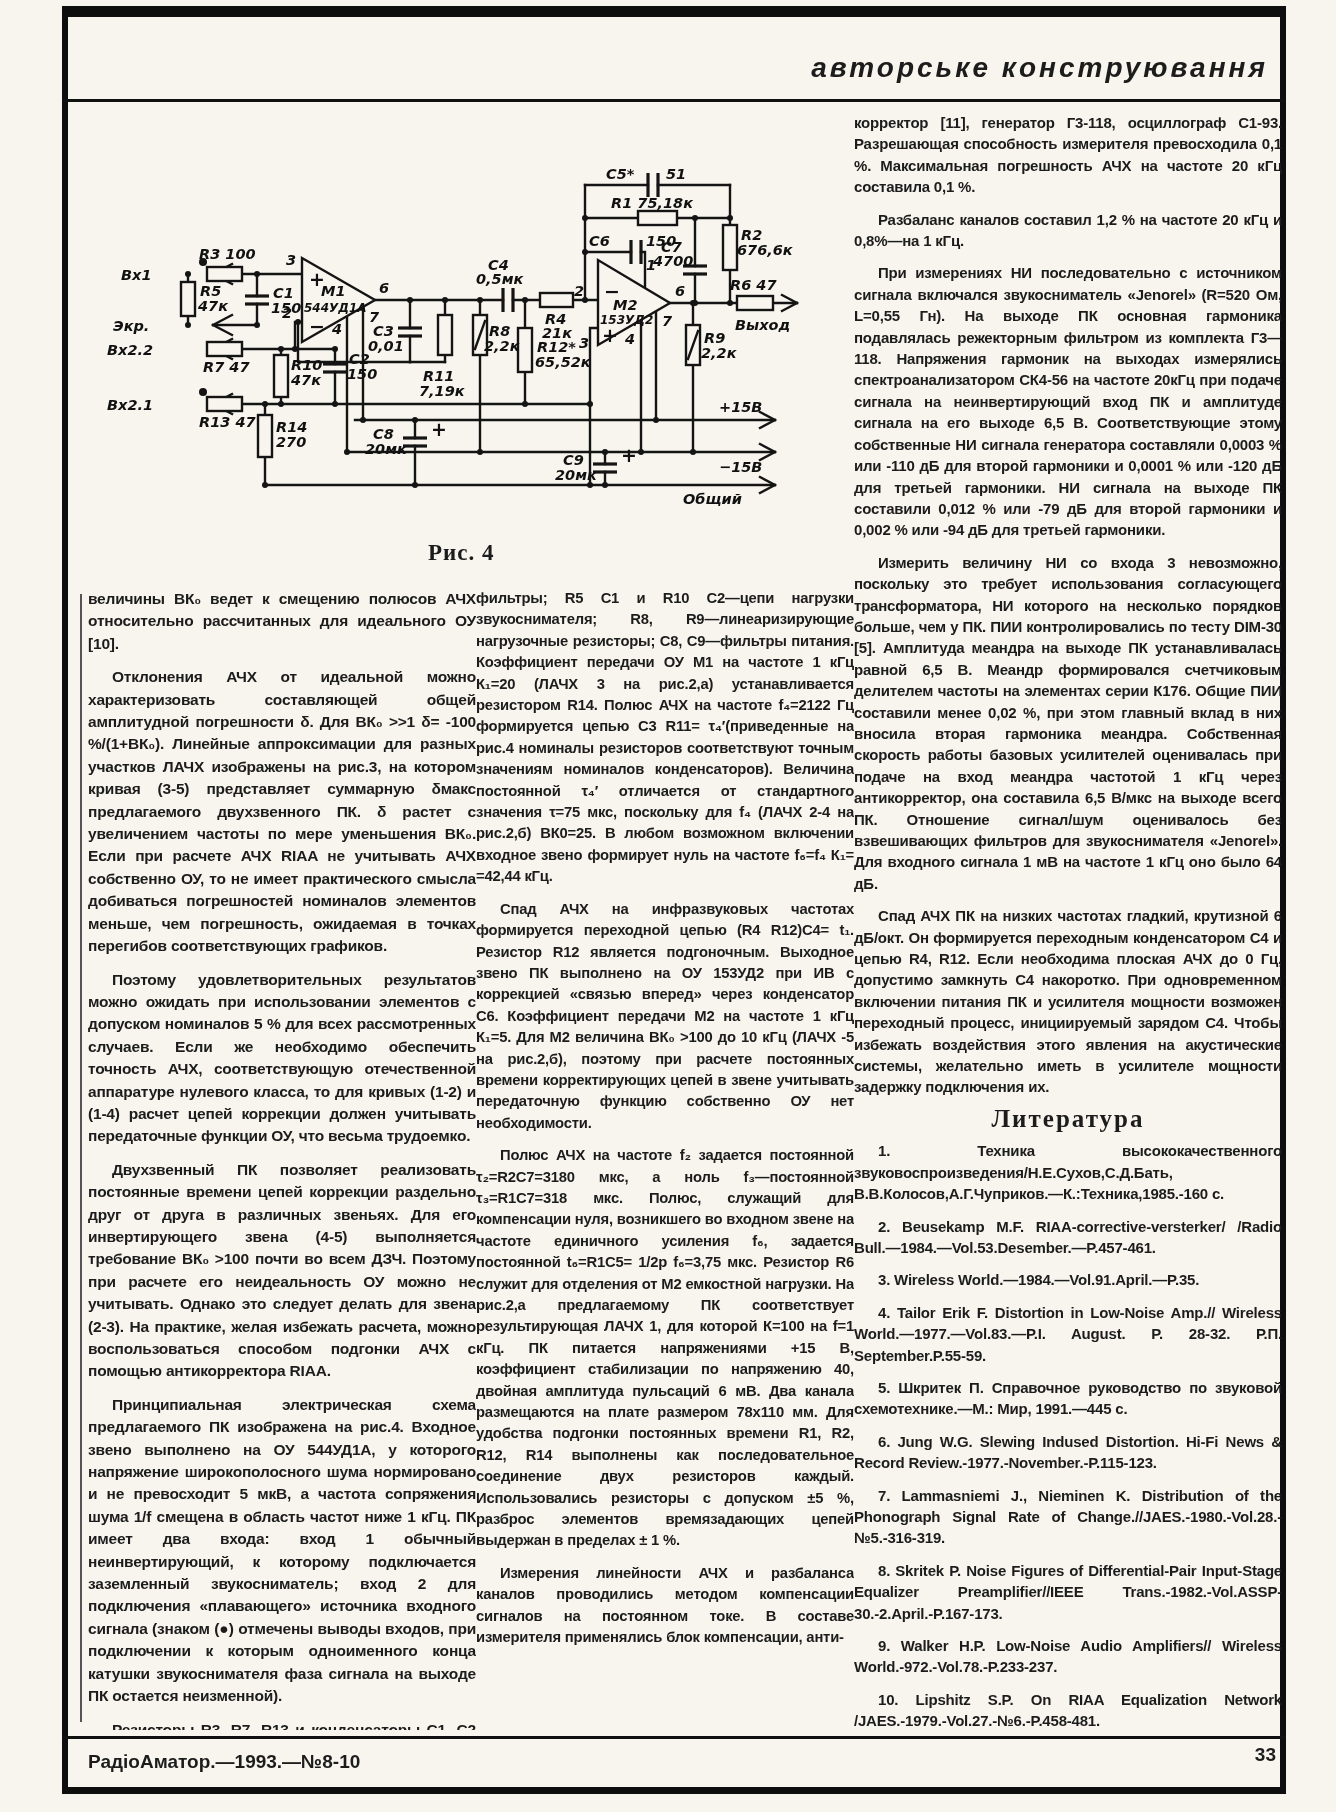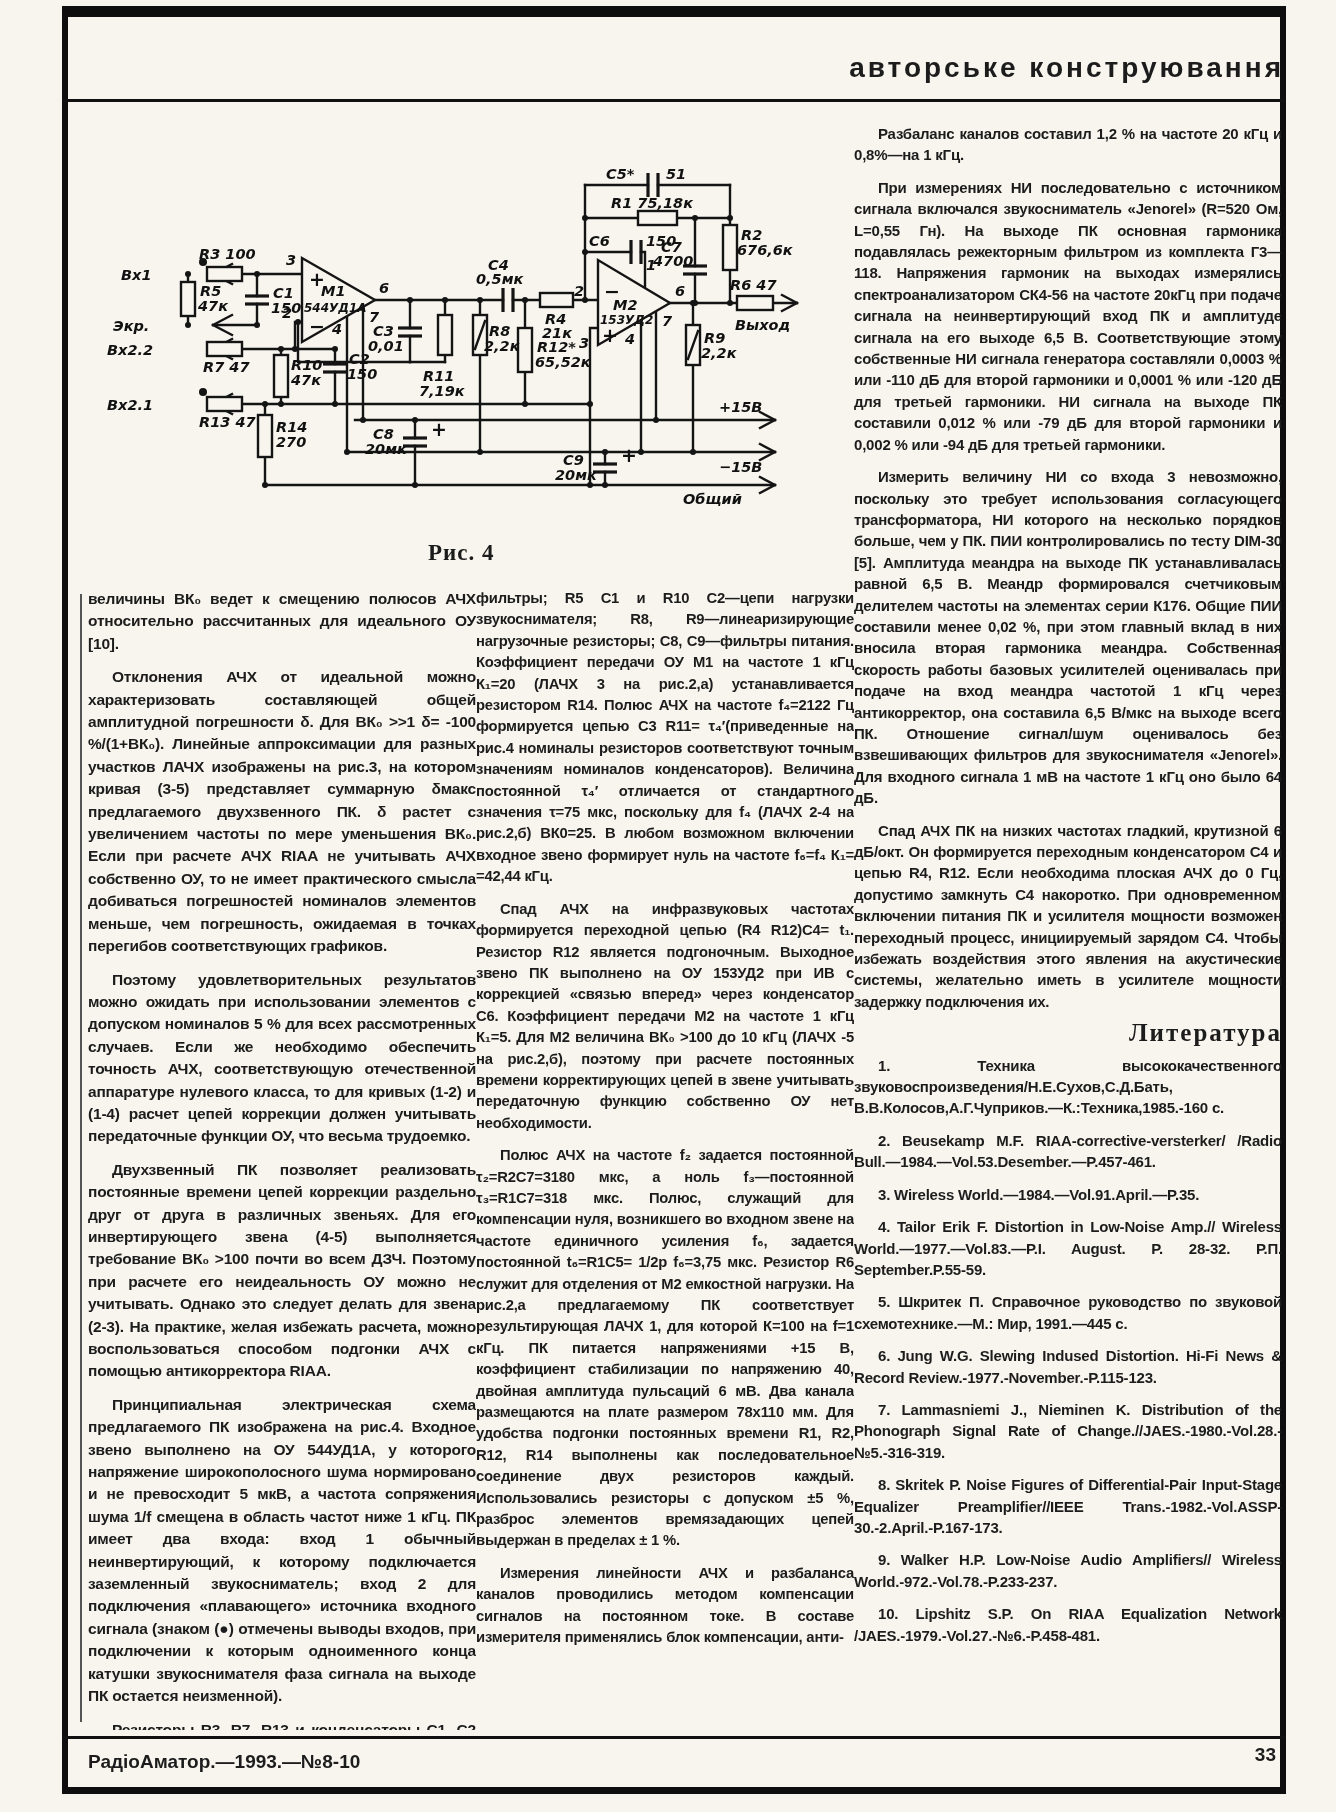--- a/index.html
+++ b/index.html
@@ -1,36 +1,36 @@
 <!DOCTYPE html>
 <html><head>
 <meta charset="utf-8">
 <style>
   html,body{margin:0;padding:0;background:#9a9a98;}
   .page{position:relative;width:1336px;height:1812px;background:#f7f5ee;overflow:hidden;
         font-family:"Liberation Sans",sans-serif;color:#1c1c1c;}
   .frame{position:absolute;left:62px;top:6px;width:1224px;height:1788px;box-sizing:border-box;
          border-top:11px solid #0e0e0e;border-left:6px solid #0e0e0e;
          border-right:6px solid #0e0e0e;border-bottom:7px solid #0e0e0e;}
-  .header-title{position:absolute;right:52px;top:52px;font-size:28px;font-weight:700;
-         letter-spacing:3px;white-space:nowrap;}
+  .header-title{position:absolute;right:68px;top:52px;font-size:28px;font-weight:700;
+         font-style:italic;letter-spacing:3px;white-space:nowrap;}
   .top-rule{position:absolute;left:62px;top:99px;width:1224px;height:3px;background:#111;}
   .left-rule{position:absolute;left:80px;top:594px;width:2px;height:1128px;background:#555;}
   .foot-rule{position:absolute;left:62px;top:1736px;width:1224px;height:3px;background:#111;}
   .footer-journal{position:absolute;left:88px;top:1744px;font-size:19px;font-weight:700;margin-top:7px;}
   .footer-page{position:absolute;right:60px;top:1744px;font-size:19px;font-weight:700;}
   .fig-caption{position:absolute;left:428px;top:540px;font-family:"Liberation Serif",serif;
          font-size:23px;font-weight:700;letter-spacing:1px;text-align:right;}
   .col{position:absolute;text-align:justify;font-weight:700;letter-spacing:-0.2px;overflow:hidden;}
   .col p{margin:0;}
   .col p.ind{text-indent:24px;margin-top:11px;}
   .col-left{left:88px;top:588px;width:388px;height:1142px;font-size:15.5px;line-height:22.4px;}
   .col-mid{left:476px;top:588px;width:378px;height:1142px;font-size:14.8px;line-height:21.4px;}
   .col-right{left:854px;top:112px;width:428px;height:1620px;font-size:15px;line-height:21.4px;}
-  .lit-head{text-align:right;font-family:"Liberation Serif",serif;font-size:25px;
+  .lit-head{text-align:center;font-family:"Liberation Serif",serif;font-size:25px;
          font-weight:700;letter-spacing:2px;margin:10px 0 8px 0;}
   svg.schematic{position:absolute;left:85px;top:100px;}
   svg .w{stroke:#141414;stroke-width:2.4;fill:none;stroke-linecap:square;}
   svg .cmp{fill:#f7f5ee;stroke:#141414;stroke-width:2.4;}
   svg .plate{stroke:#141414;stroke-width:3.2;}
   svg .dot{fill:#141414;}
   svg text{font-family:"DejaVu Sans",sans-serif;font-weight:700;font-style:italic;
          font-size:14.5px;fill:#111;}
   svg text.sm{font-size:12px;}
   svg text.big{font-size:19px;}
@@ -283,20 +283,21 @@
   </div>
 
   <div class="col col-mid">
     <p>фильтры; R5 С1 и R10 С2—цепи нагрузки звукоснимателя; R8, R9—линеаризирующие нагрузочные резисторы; С8, С9—фильтры питания. Коэффициент передачи ОУ М1 на частоте 1 кГц К₁=20 (ЛАЧХ 3 на рис.2,а) устанавливается резистором R14. Полюс АЧХ на частоте f₄=2122 Гц формируется цепью С3 R11= τ₄′(приведенные на рис.4 номиналы резисторов соответствуют точным значениям номиналов конденсаторов). Величина постоянной τ₄′ отличается от стандартного значения τ=75 мкс, поскольку для f₄ (ЛАЧХ 2-4 на рис.2,б) ВК0=25. В любом возможном включении входное звено формирует нуль на частоте f₆=f₄ К₁= =42,44 кГц.</p>
     <p class="ind">Спад АЧХ на инфразвуковых частотах формируется переходной цепью (R4 R12)С4= t₁. Резистор R12 является подгоночным. Выходное звено ПК выполнено на ОУ 153УД2 при ИВ с коррекцией «связью вперед» через конденсатор С6. Коэффициент передачи М2 на частоте 1 кГц К₁=5. Для М2 величина ВК₀ &gt;100 до 10 кГц (ЛАЧХ -5 на рис.2,б), поэтому при расчете постоянных времени корректирующих цепей в звене учитывать передаточную функцию собственно ОУ нет необходимости.</p>
     <p class="ind">Полюс АЧХ на частоте f₂ задается постоянной τ₂=R2C7=3180 мкс, а ноль f₃—постоянной τ₃=R1C7=318 мкс. Полюс, служащий для компенсации нуля, возникшего во входном звене на частоте единичного усиления f₆, задается постоянной t₆=R1C5= 1/2р f₆=3,75 мкс. Резистор R6 служит для отделения от М2 емкостной нагрузки. На рис.2,а предлагаемому ПК соответствует результирующая ЛАЧХ 1, для которой К=100 на f=1 кГц. ПК питается напряжениями +15 В, коэффициент стабилизации по напряжению 40, двойная амплитуда пульсаций 6 мВ. Два канала размещаются на плате размером 78х110 мм. Для удобства подгонки постоянных времени R1, R2, R12, R14 выполнены как последовательное соединение двух резисторов каждый. Использовались резисторы с допуском ±5 %, разброс элементов времязадающих цепей выдержан в пределах ± 1 %.</p>
     <p class="ind">Измерения линейности АЧХ и разбаланса каналов проводились методом компенсации сигналов на постоянном токе. В составе измерителя применялись блок компенсации, анти-</p>
   </div>
 
   <div class="col col-right">
+    <p>корректор [11], генератор Г3-118, осциллограф С1-93. Разрешающая способность измерителя превосходила 0,1 %. Максимальная погрешность АЧХ на частоте 20 кГц составила 0,1 %.</p>
     <p class="ind">Разбаланс каналов составил 1,2 % на частоте 20 кГц и 0,8%—на 1 кГц.</p>
     <p class="ind">При измерениях НИ последовательно с источником сигнала включался звукосниматель «Jenorel» (R=520 Ом, L=0,55 Гн). На выходе ПК основная гармоника подавлялась режекторным фильтром из комплекта Г3—118. Напряжения гармоник на выходах измерялись спектроанализатором СК4-56 на частоте 20кГц при подаче сигнала на неинвертирующий вход ПК и амплитуде сигнала на его выходе 6,5 В. Соответствующие этому собственные НИ сигнала генератора составляли 0,0003 % или -110 дБ для второй гармоники и 0,0001 % или -120 дБ для третьей гармоники. НИ сигнала на выходе ПК составили 0,012 % или -79 дБ для второй гармоники и 0,002 % или -94 дБ для третьей гармоники.</p>
     <p class="ind">Измерить величину НИ со входа 3 невозможно, поскольку это требует использования согласующего трансформатора, НИ которого на несколько порядков больше, чем у ПК. ПИИ контролировались по тесту DIM-30 [5]. Амплитуда меандра на выходе ПК устанавливалась равной 6,5 В. Меандр формировался счетчиковым делителем частоты на элементах серии К176. Общие ПИИ составили менее 0,02 %, при этом главный вклад в них вносила вторая гармоника меандра. Собственная скорость работы базовых усилителей оценивалась при подаче на вход меандра частотой 1 кГц через антикорректор, она составила 6,5 В/мкс на выходе всего ПК. Отношение сигнал/шум оценивалось без взвешивающих фильтров для звукоснимателя «Jenorel». Для входного сигнала 1 мВ на частоте 1 кГц оно было 64 дБ.</p>
     <p class="ind">Спад АЧХ ПК на низких частотах гладкий, крутизной 6 дБ/окт. Он формируется переходным конденсатором С4 и цепью R4, R12. Если необходима плоская АЧХ до 0 Гц, допустимо замкнуть С4 накоротко. При одновременном включении питания ПК и усилителя мощности возможен переходный процесс, инициируемый зарядом С4. Чтобы избежать воздействия этого явления на акустические системы, желательно иметь в усилителе мощности задержку подключения их.</p>
     <div class="lit-head">Литература</div>
     <p class="ind">1. Техника высококачественного звуковоспроизведения/Н.Е.Сухов,С.Д.Бать, В.В.Колосов,А.Г.Чуприков.—К.:Техника,1985.-160 с.</p>
     <p class="ind">2. Beusekamp M.F. RIAA-corrective-versterker/ /Radio Bull.—1984.—Vol.53.Desember.—P.457-461.</p>
     <p class="ind">3. Wireless World.—1984.—Vol.91.April.—P.35.</p>
     <p class="ind">4. Tailor Erik F. Distortion in Low-Noise Amp.// Wireless World.—1977.—Vol.83.—P.I. August. P. 28-32. Р.П. September.P.55-59.</p>
     <p class="ind">5. Шкритек П. Справочное руководство по звуковой схемотехнике.—М.: Мир, 1991.—445 с.</p>

